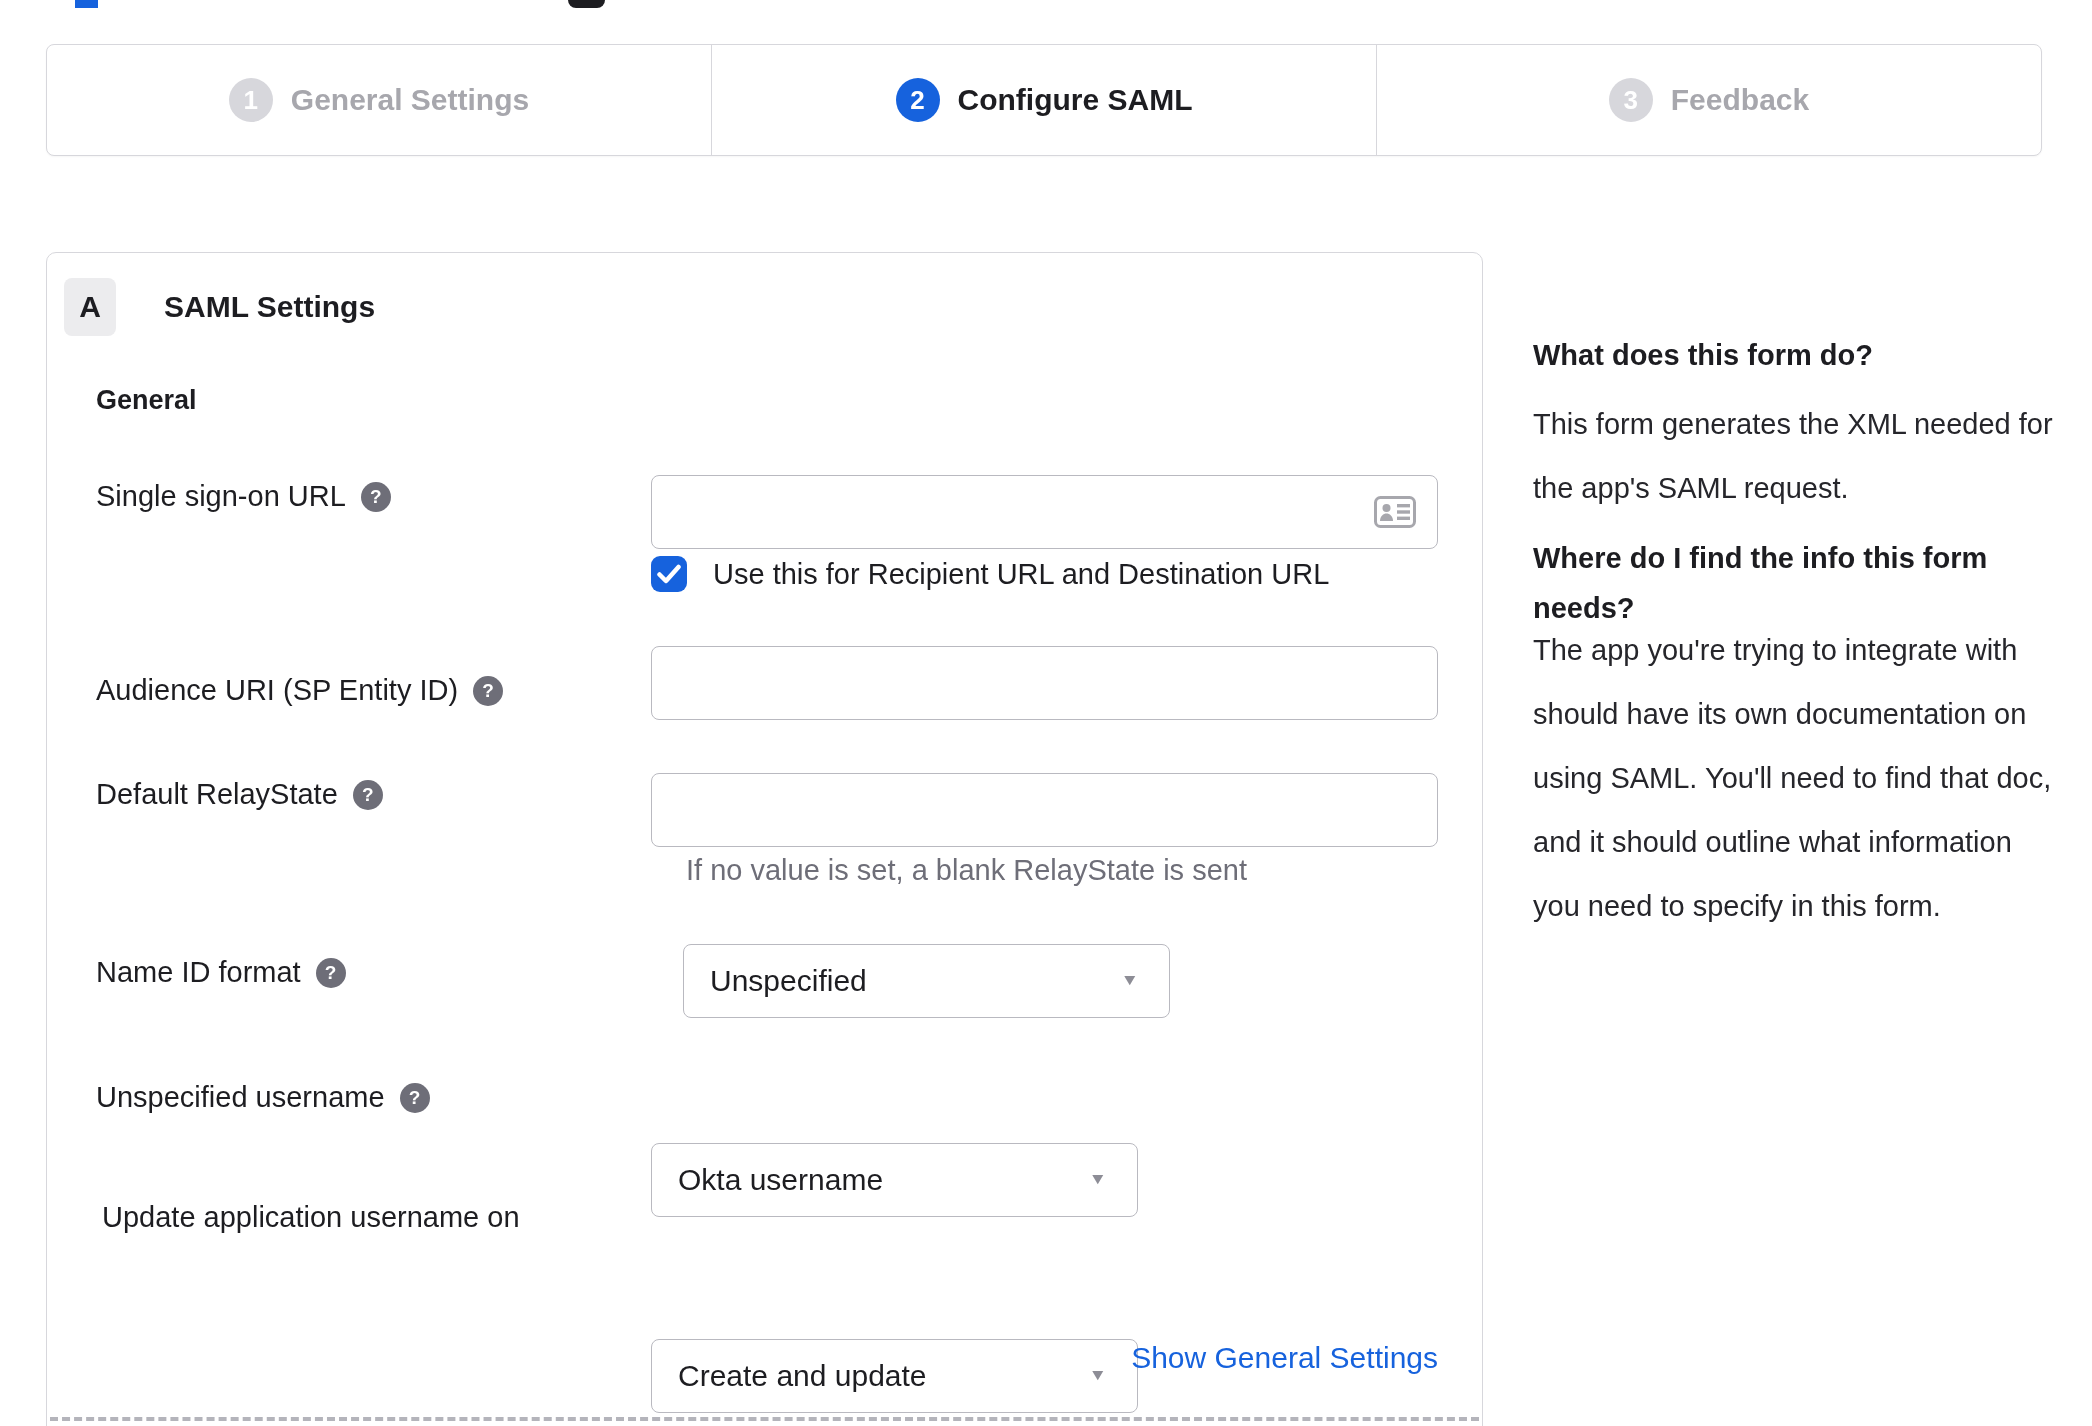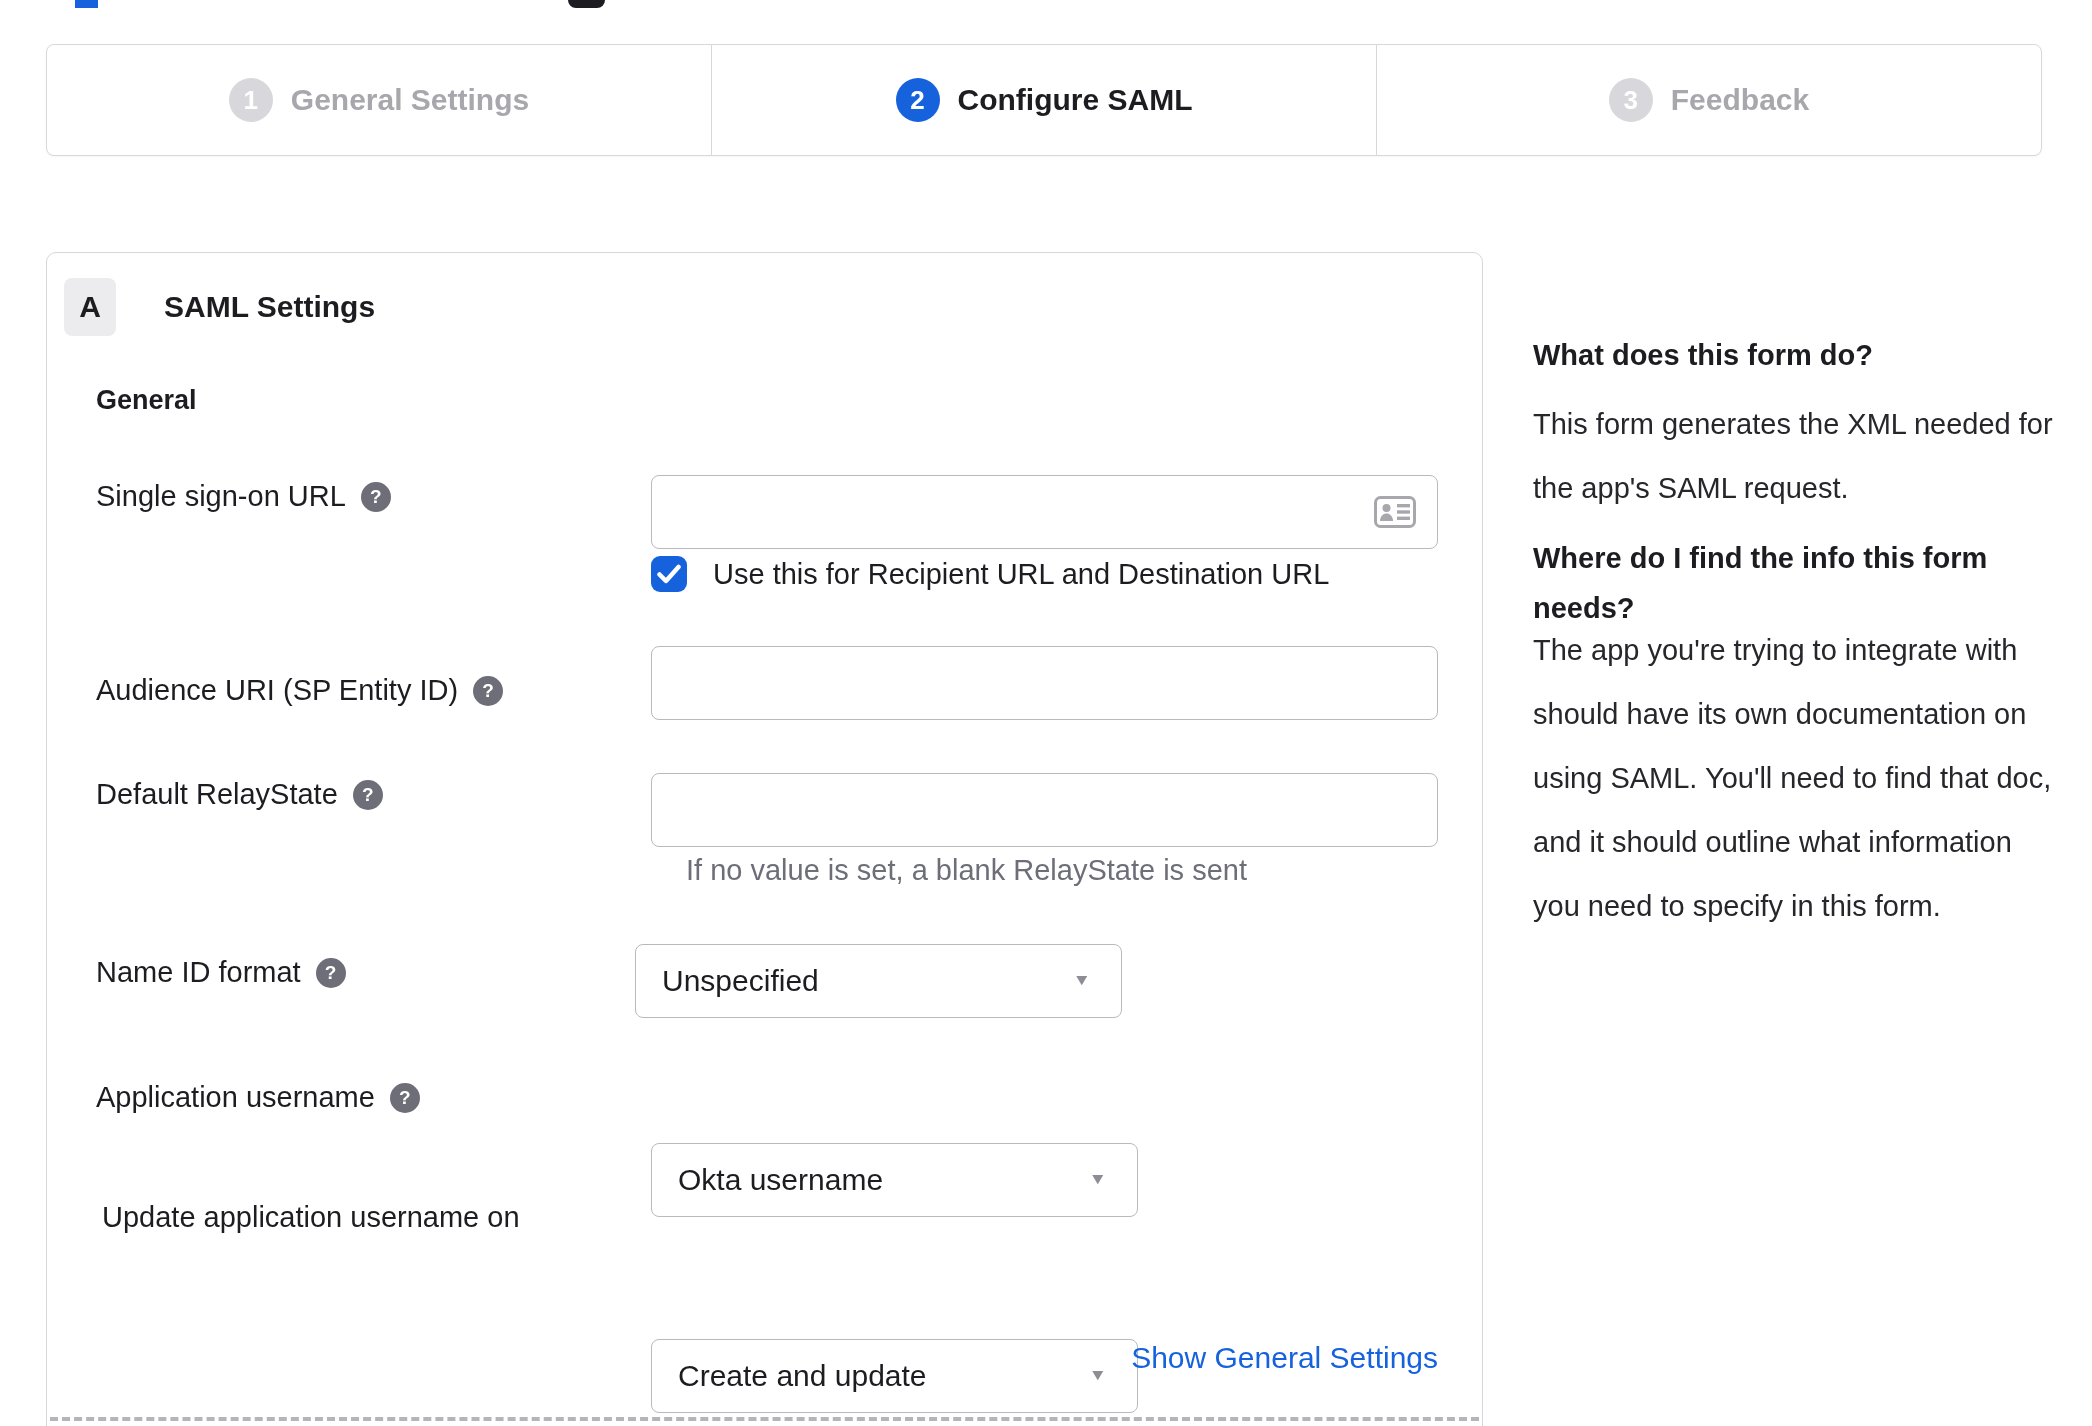--- a/index.html
+++ b/index.html
@@ -133,27 +133,27 @@
     <span>Default RelayState</span>
     <span class="help-icon">?</span>
   </div>
   <input class="abs text-input" style="left: 604px; top: 520px;" type="text" value="">
   <div class="abs helper-text" style="left:604px; top:601px;">If no value is set, a blank RelayState is sent</div>
 
   <div class="abs field-label" style="left:49px; top:703px;">
     <span>Name ID format</span>
     <span class="help-icon">?</span>
   </div>
-  <div class="abs select" style="left:588px; top:691px;">
+  <div class="abs select" style="left:636px; top:691px;">
     <span class="select-value">Unspecified</span>
     <span class="select-arrow">▼</span>
   </div>
 
   <div class="abs field-label" style="left:49px; top:828px;">
-    <span>Application username</span>
+    <span>Unspecified username</span>
     <span class="help-icon">?</span>
   </div>
   <div class="abs select" style="left:604px; top:816px;">
     <span class="select-value">Okta username</span>
     <span class="select-arrow">▼</span>
   </div>
 
   <div class="abs field-label" style="left:49px; top:948px;margin-left:6px;">
     <span>Update application username on</span>
   </div>

